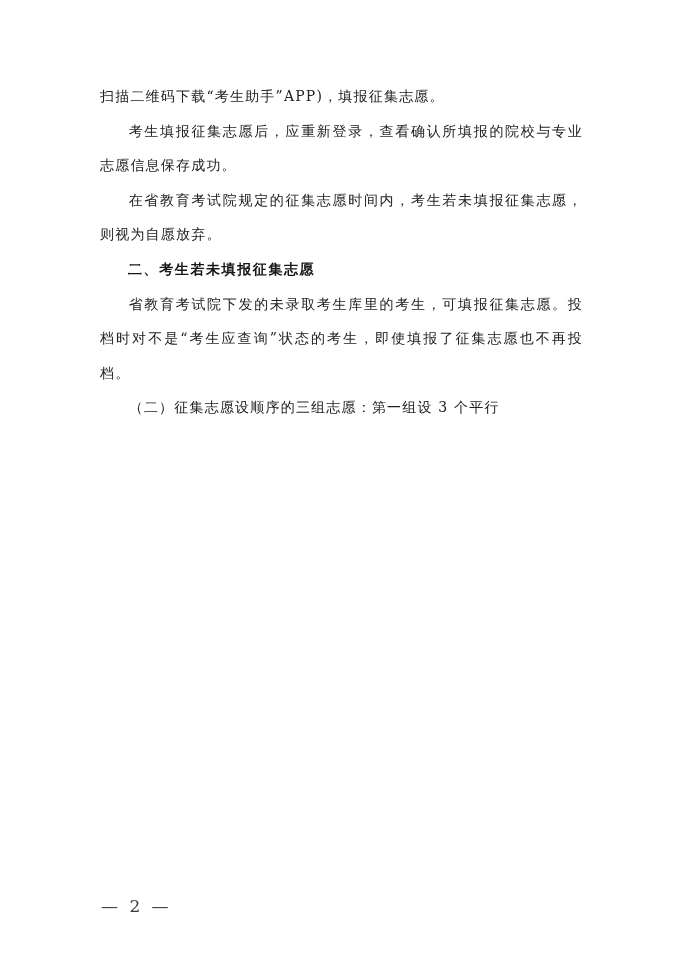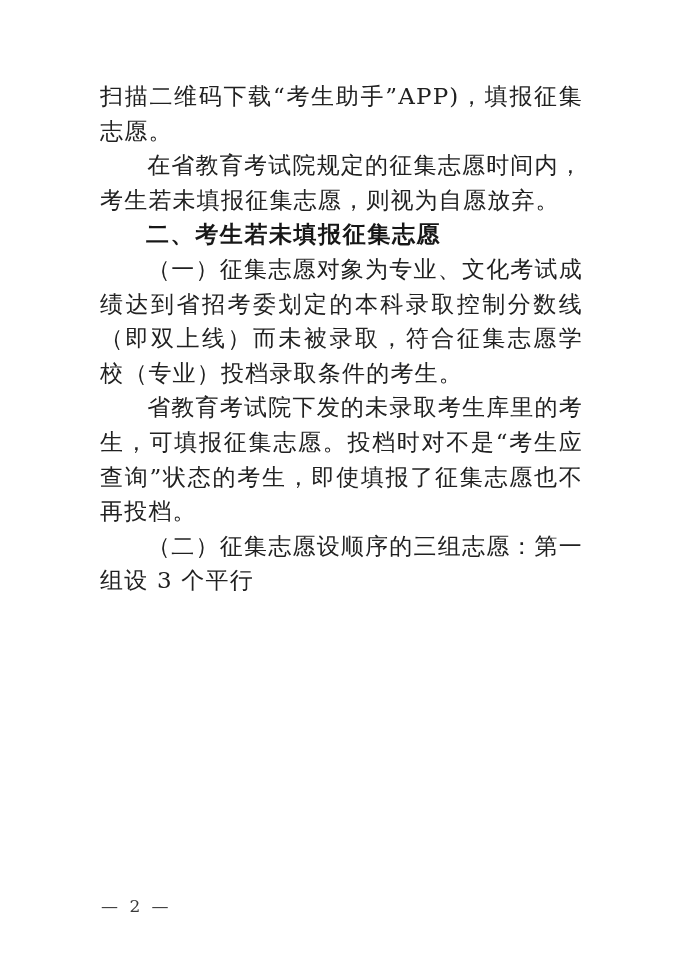--- a/index.html
+++ b/index.html
@@ -13,21 +13,21 @@
     height: 961px;
     background: #ffffff;
     overflow: hidden;
   }
   .content {
     position: absolute;
     left: 100px;
     top: 79px;
     width: 483px;
     font-family: "DejaVu Serif", "Liberation Serif", serif;
-    font-size: 23px;
+    font-size: 14px;
     line-height: 34.6px;
     color: #212121;
     text-align: justify;
     text-justify: inter-character;
     letter-spacing: 1.2px;
   }
   .content p {
     margin: 0;
     padding: 0;
   }
@@ -50,20 +50,20 @@
     color: #3a3a3a;
     letter-spacing: 3px;
   }
 </style>
 </head>
 <body>
 
 <div class="page">
   <div class="content">
     <p>扫描二维码下载“考生助手”APP)，填报征集志愿。</p>
+    <p class="para-indent">考生填报征集志愿后，应重新登录，查看确认所填报的院校与专业志愿信息保存成功。</p>
     <p class="para-indent">在省教育考试院规定的征集志愿时间内，考生若未填报征集志愿，则视为自愿放弃。</p>
     <p class="section-heading">二、考生若未填报征集志愿</p>
-    <p class="para-indent">（一）征集志愿对象为专业、文化考试成绩达到省招考委划定的本科录取控制分数线（即双上线）而未被录取，符合征集志愿学校（专业）投档录取条件的考生。</p>
     <p class="para-indent">省教育考试院下发的未录取考生库里的考生，可填报征集志愿。投档时对不是“考生应查询”状态的考生，即使填报了征集志愿也不再投档。</p>
     <p class="para-indent">（二）征集志愿设顺序的三组志愿：第一组设 3 个平行</p>
   </div>
   <div class="footer">— 2 —</div>
 </div>
 
 </body></html>

